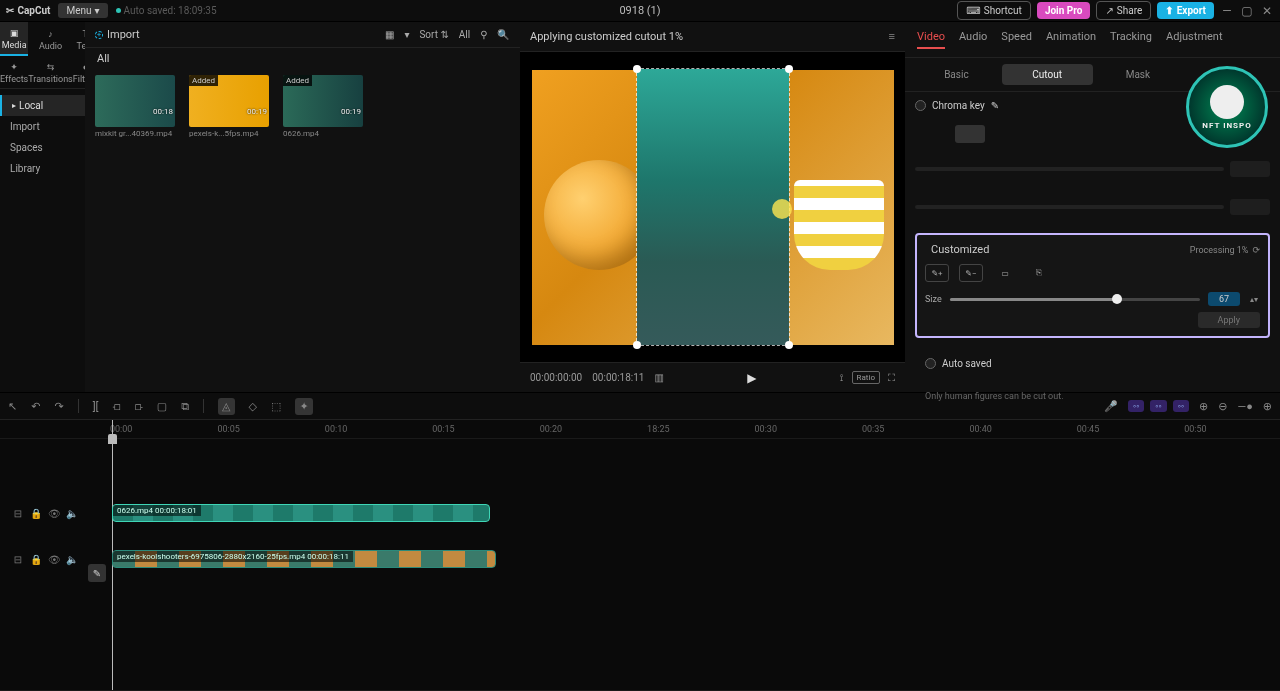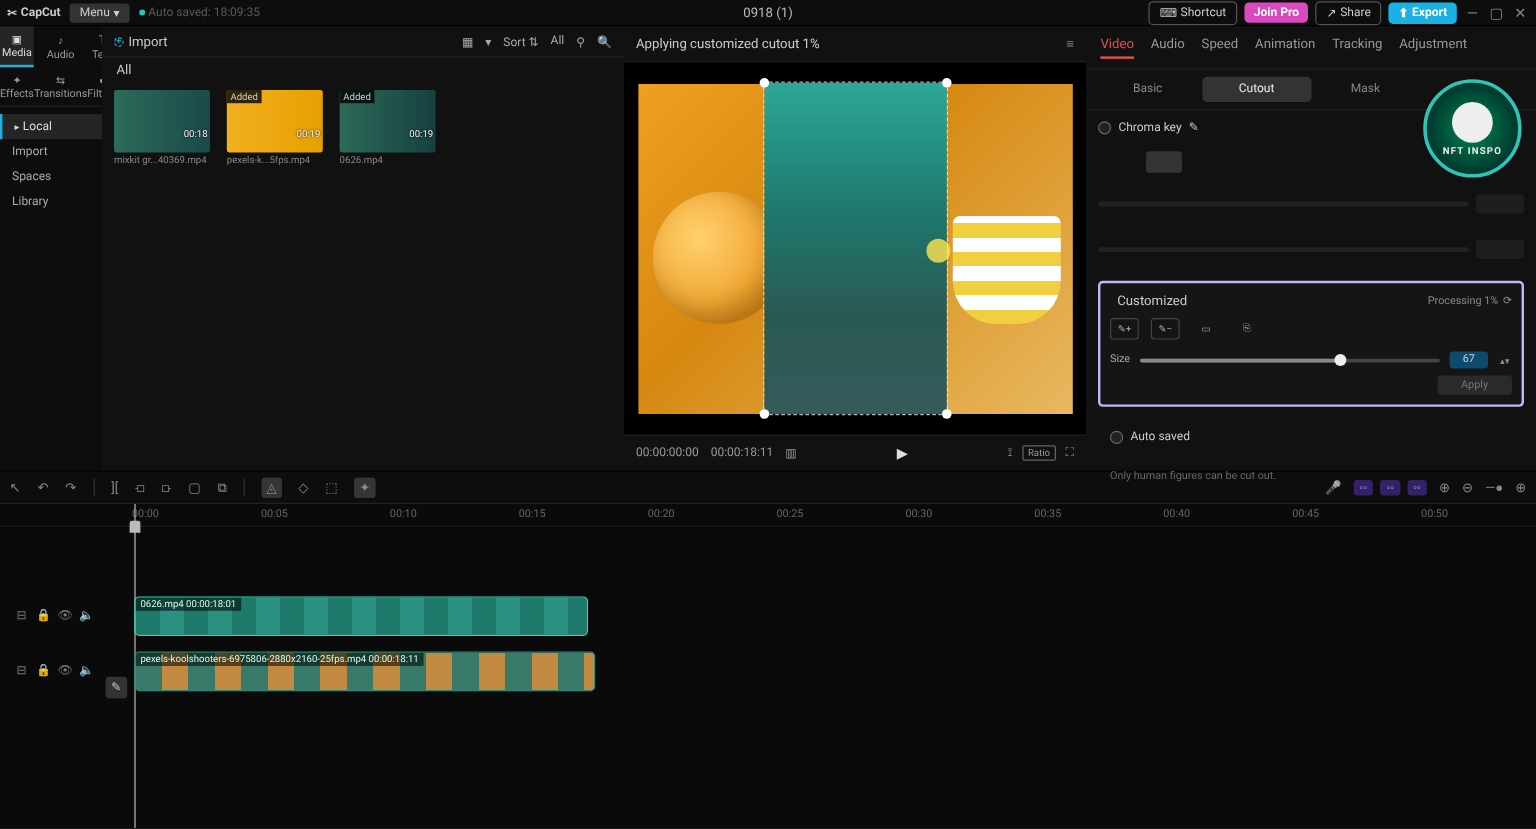--- a/index.html
+++ b/index.html
@@ -116,21 +116,21 @@
 
 
 .timeline { height: 270px; background: #0a0a0a; overflow: hidden; position: relative; }
 .ruler { display: flex; gap: 85px; padding: 4px 110px; font-size: 9px; color: #666; border-bottom: 1px solid #1a1a1a; }
 .playhead { position: absolute; left: 112px; top: 0; bottom: 0; width: 1px; background: #bbb; }
 .playhead::before { content: ''; position: absolute; top: 14px; left: -4px; width: 9px; height: 10px; background: #bbb; border-radius: 2px 2px 0 0; }
 .tracks { padding-top: 54px; }
 .track { display: flex; align-items: center; height: 40px; margin-bottom: 6px; }
 .track-head { width: 86px; display: flex; gap: 6px; justify-content: flex-end; padding-right: 8px; color: #777; font-size: 10px; }
 .track-head .ic { width: 12px; text-align: center; }
-.clip { height: 33px; border-radius: 4px; overflow: hidden; position: relative; display: flex; align-items: flex-start; text-align: center; }
+.clip { height: 18px; border-radius: 4px; overflow: hidden; position: relative; display: flex; align-items: flex-start; text-align: center; }
 .clip .lbl { font-size: 8px; color: #cfe; background: rgba(0,0,0,.55); padding: 1px 4px; white-space: nowrap; }
 .clip1 { width: 378px; background: repeating-linear-gradient(90deg,#1e7a6a 0 20px,#2a9080 20px 40px); border: 1px solid #3fd6b6; }
 .clip1.top { margin-left: 26px; }
 .clip2 { width: 384px; background: repeating-linear-gradient(90deg,#3a7a6a 0 22px,#c28a40 22px 44px); border: 1px solid #2b8a7a; margin-left: 26px; }
 .rec-ic { position: absolute; left: 88px; top: 144px; width: 18px; height: 18px; background: #333; border-radius: 3px; display: flex; align-items: center; justify-content: center; font-size: 10px; }
 </style>
 </head>
 <body>
 
 <div class="titlebar">
@@ -402,21 +402,21 @@
   </div>
 </div>
 
 <div class="timeline">
   <div class="ruler">
     <span>00:00</span>
     <span>00:05</span>
     <span>00:10</span>
     <span>00:15</span>
     <span>00:20</span>
-    <span>00:25</span>
+    <span>18:25</span>
     <span>00:30</span>
     <span>00:35</span>
     <span>00:40</span>
     <span>00:45</span>
     <span>00:50</span>
   </div>
   <div class="playhead"></div>
 
   <div class="tracks">
     <div class="track">

